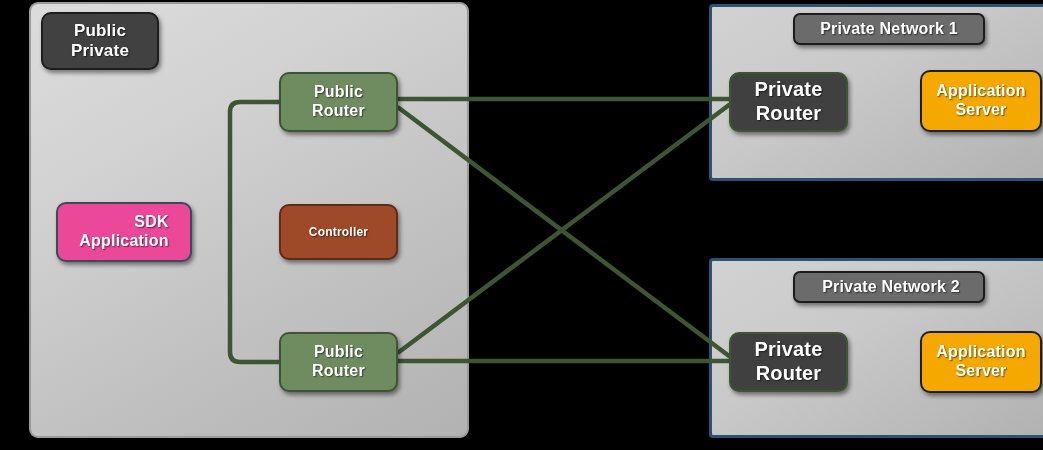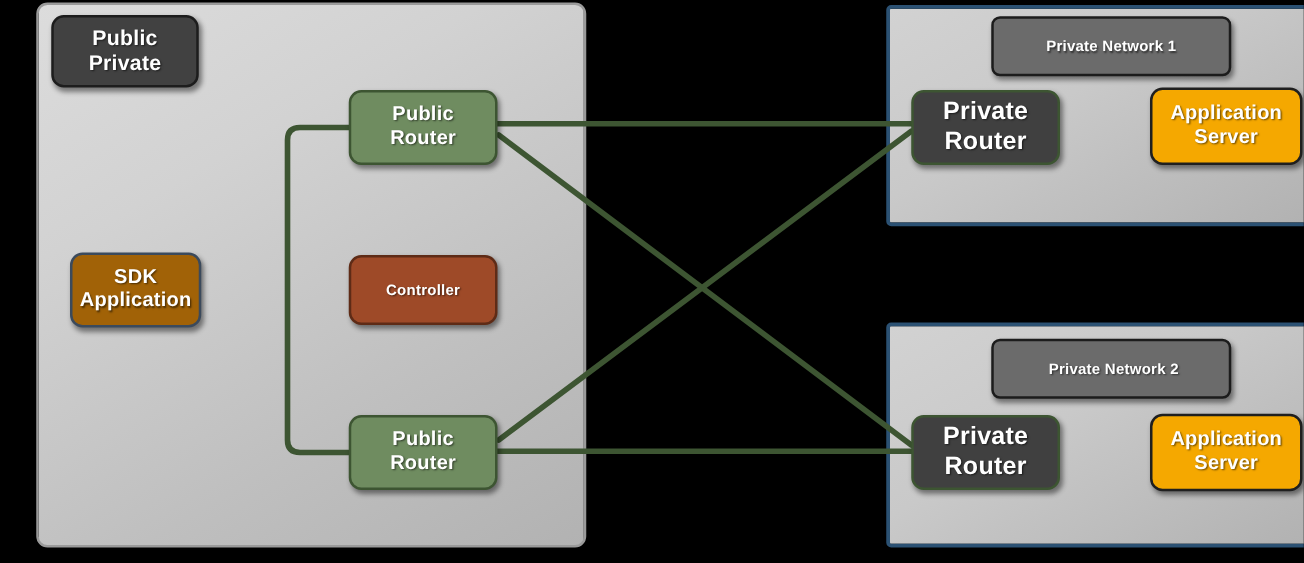--- a/index.html
+++ b/index.html
@@ -38,22 +38,22 @@
     text-shadow:1px 1px 1.5px rgba(0,0,0,.55);
     border-radius:9px;
     box-shadow:2px 3px 4px rgba(0,0,0,.45);
     z-index:5;
   }
   .node span{display:block;}
 
   .n-internet{left:14px;top:12px;width:118px;height:58px;
     background:#414141;border:2px solid #1d1d1d;font-size:17px;border-radius:10px;}
 
-  .n-sdk{left:29px;top:202px;width:105px;height:60px;
-    background:#a16207;border:2px solid #3b4a5c;font-size:16px;border-radius:10px;}
+  .n-sdk{left:29px;top:202px;width:136px;height:60px;
+    background:#ec4899;border:2px solid #3b4a5c;font-size:16px;border-radius:10px;text-align:right;}
 
   .n-controller{left:252px;top:204px;width:119px;height:56px;
     background:#9e4a28;border:2px solid #5e2b16;font-size:12px;border-radius:10px;}
 
   .n-prouter-top{left:252px;top:72px;width:119px;height:60px;
     background:#6f8c60;border:2px solid #3d5532;font-size:16px;border-radius:10px;}
   .n-prouter-bot{left:252px;top:332px;width:119px;height:60px;
     background:#6f8c60;border:2px solid #3d5532;font-size:16px;border-radius:10px;}
 
   .n-privrouter{width:119px;height:60px;
@@ -62,22 +62,22 @@
   .n-privrouter.r1{top:72px;}
   .n-privrouter.r2{top:332px;}
 
   .n-appserver{width:122px;height:62px;
     background:#F5A800;border:2.5px solid #1f1f1f;font-size:16px;border-radius:10px;
     position:absolute;left:893px;}
   .n-appserver.a1{top:70px;}
   .n-appserver.a2{top:331px;}
 
   .n-netlabel{
-    height:48px;padding:0 16px;
-    background:#6b6b6b;border:2px solid #1c1c1c;font-size:12px;
+    height:32px;padding:0 16px;
+    background:#6b6b6b;border:2px solid #1c1c1c;font-size:16px;
     border-radius:7px;position:absolute;
   }
   .n-netlabel.l1{left:766px;top:13px;width:192px;}
   .n-netlabel.l2{left:766px;top:271px;width:192px;padding-left:20px;}
 
   
   #links{position:absolute;left:0;top:0;width:1043px;height:450px;z-index:2;}
 </style>
 </head>
 <body>

